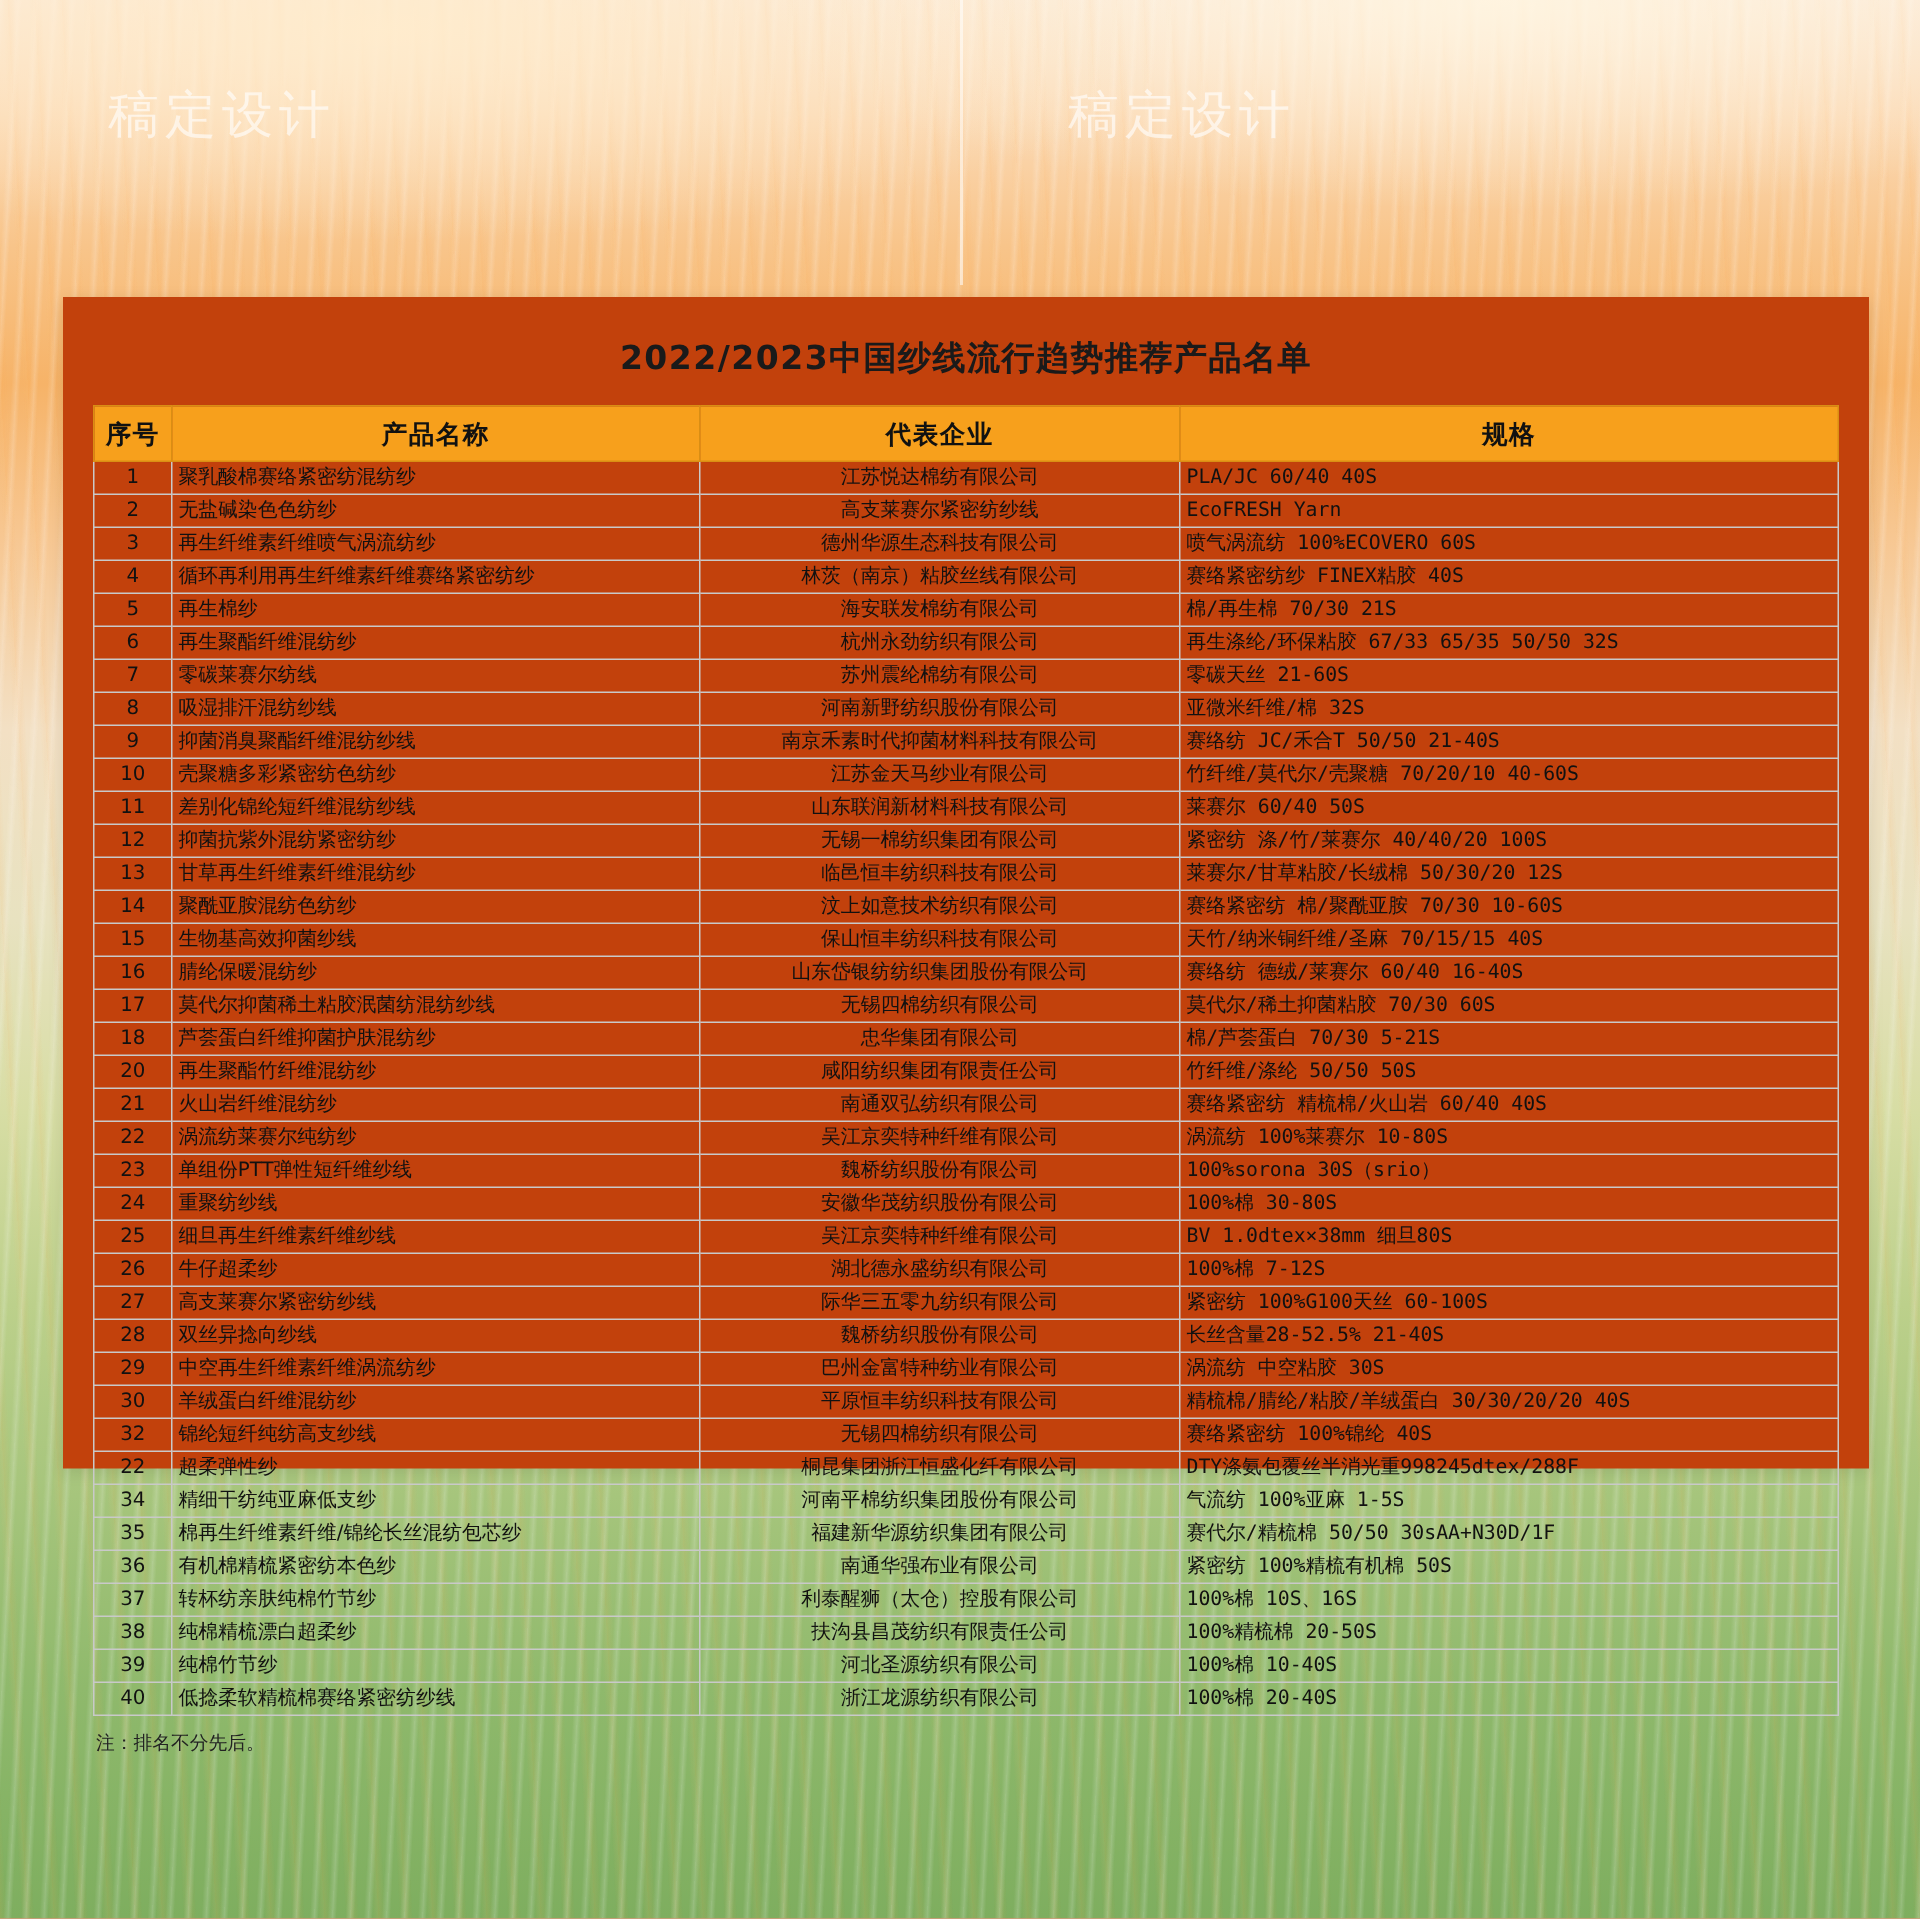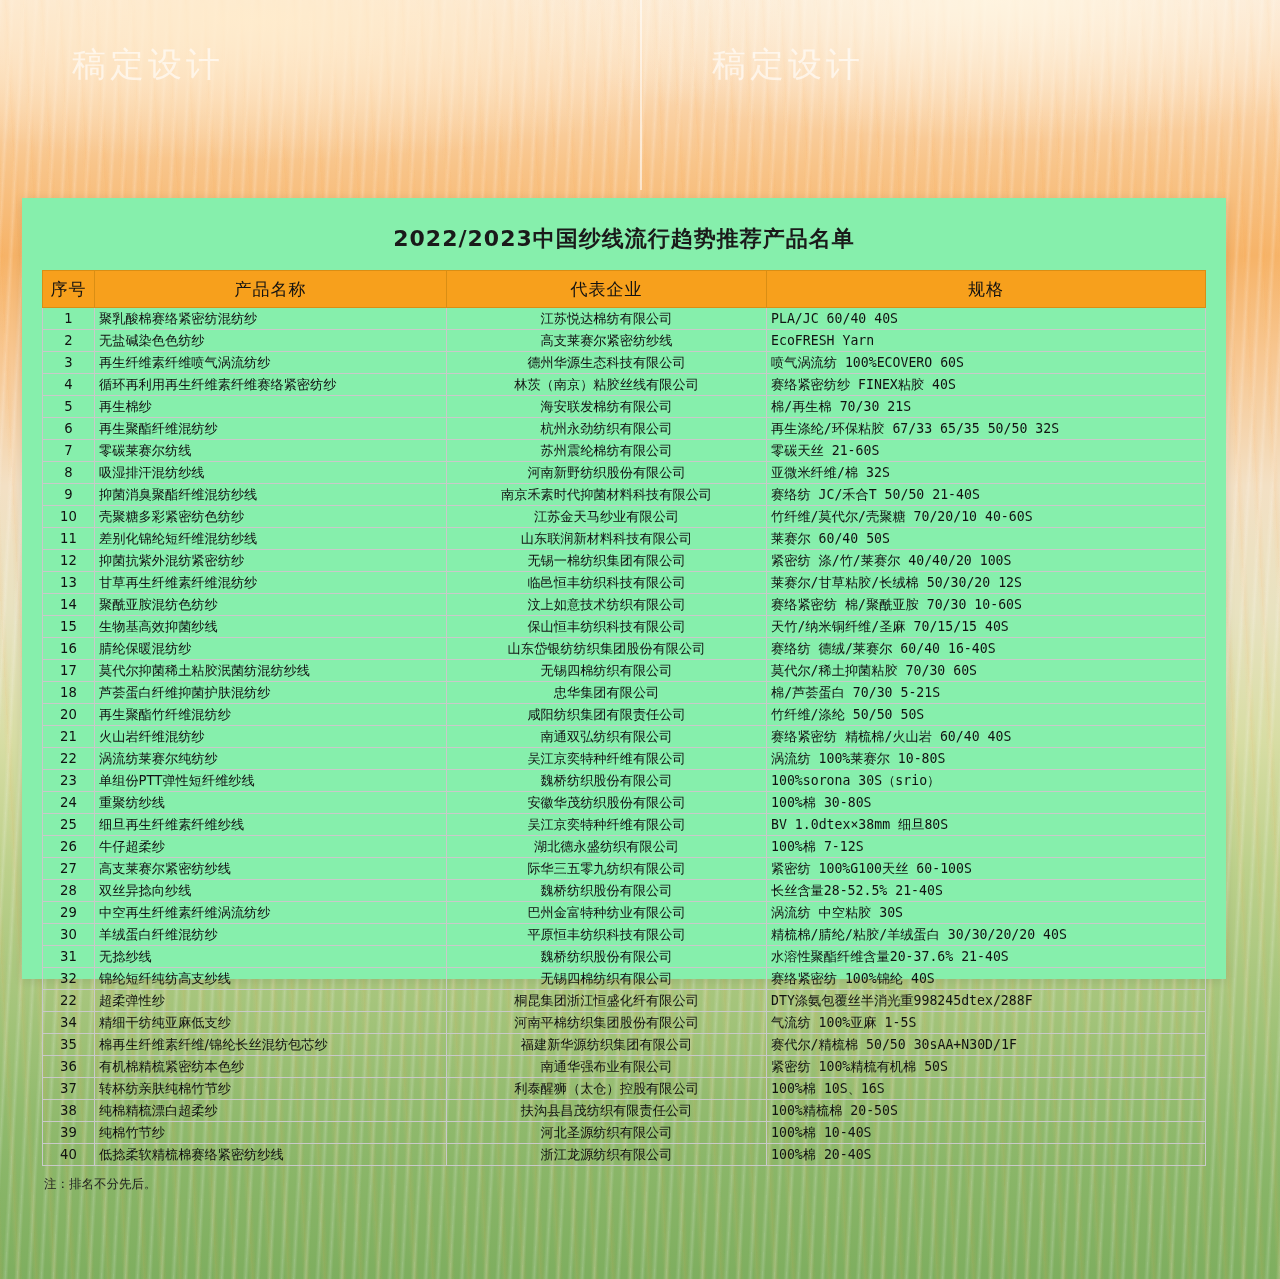--- a/index.html
+++ b/index.html
@@ -62,38 +62,38 @@
     position: absolute;
     top: 0;
     left: 640px;
     width: 2px;
     height: 190px;
     background: rgba(255,255,255,0.55);
   }
 
   .watermark {
     position: absolute;
-    top: 42px;
+    top: 54px;
     font-size: 34px;
     letter-spacing: 4px;
     color: rgba(255,255,255,0.62);
     font-family: "DejaVu Sans", sans-serif;
     user-select: none;
   }
   .wm-1 { left: 72px; }
   .wm-2 { left: 712px; }
 
   
   .doc {
     position: absolute;
-    left: 22px;
+    left: 42px;
     top: 198px;
     width: 1204px;
     height: 781px;
-    background: #86efac;
+    background: #c2410c;
     box-shadow: 0 2px 10px rgba(0,0,0,0.10);
     box-sizing: border-box;
     padding: 18px 20px 8px 20px;
   }
 
   .doc-title {
     text-align: center;
     font-size: 22px;
     font-weight: 700;
     color: #1a1a1a;
@@ -105,21 +105,21 @@
   table.product-table {
     width: 100%;
     border-collapse: collapse;
     table-layout: fixed;
     font-family: "DejaVu Sans", "Liberation Sans", sans-serif;
   }
   table.product-table th {
     background: #F7A01C;
     color: #111;
     font-size: 17px;
-    font-weight: 400;
+    font-weight: 700;
     border: 1px solid #d98e14;
     height: 34px;
     letter-spacing: 1px;
   }
   table.product-table td {
     border: 1px solid #c9c9c9;
     font-size: 13.2px;
     color: #111;
     height: 21px;
     padding: 0 4px;
@@ -348,26 +348,20 @@
           <td class="c-corp">巴州金富特种纺业有限公司</td>
           <td class="c-spec">涡流纺 中空粘胶 30S</td>
         </tr>
         <tr>
           <td class="c-idx">30</td>
           <td class="c-name">羊绒蛋白纤维混纺纱</td>
           <td class="c-corp">平原恒丰纺织科技有限公司</td>
           <td class="c-spec">精梳棉/腈纶/粘胶/羊绒蛋白 30/30/20/20 40S</td>
         </tr>
         <tr>
-          <td class="c-idx">31</td>
-          <td class="c-name">无捻纱线</td>
-          <td class="c-corp">魏桥纺织股份有限公司</td>
-          <td class="c-spec">水溶性聚酯纤维含量20-37.6%  21-40S</td>
-        </tr>
-        <tr>
           <td class="c-idx">32</td>
           <td class="c-name">锦纶短纤纯纺高支纱线</td>
           <td class="c-corp">无锡四棉纺织有限公司</td>
           <td class="c-spec">赛络紧密纺 100%锦纶 40S</td>
         </tr>
         <tr>
           <td class="c-idx">22</td>
           <td class="c-name">超柔弹性纱</td>
           <td class="c-corp">桐昆集团浙江恒盛化纤有限公司</td>
           <td class="c-spec">DTY涤氨包覆丝半消光重998245dtex/288F</td>

